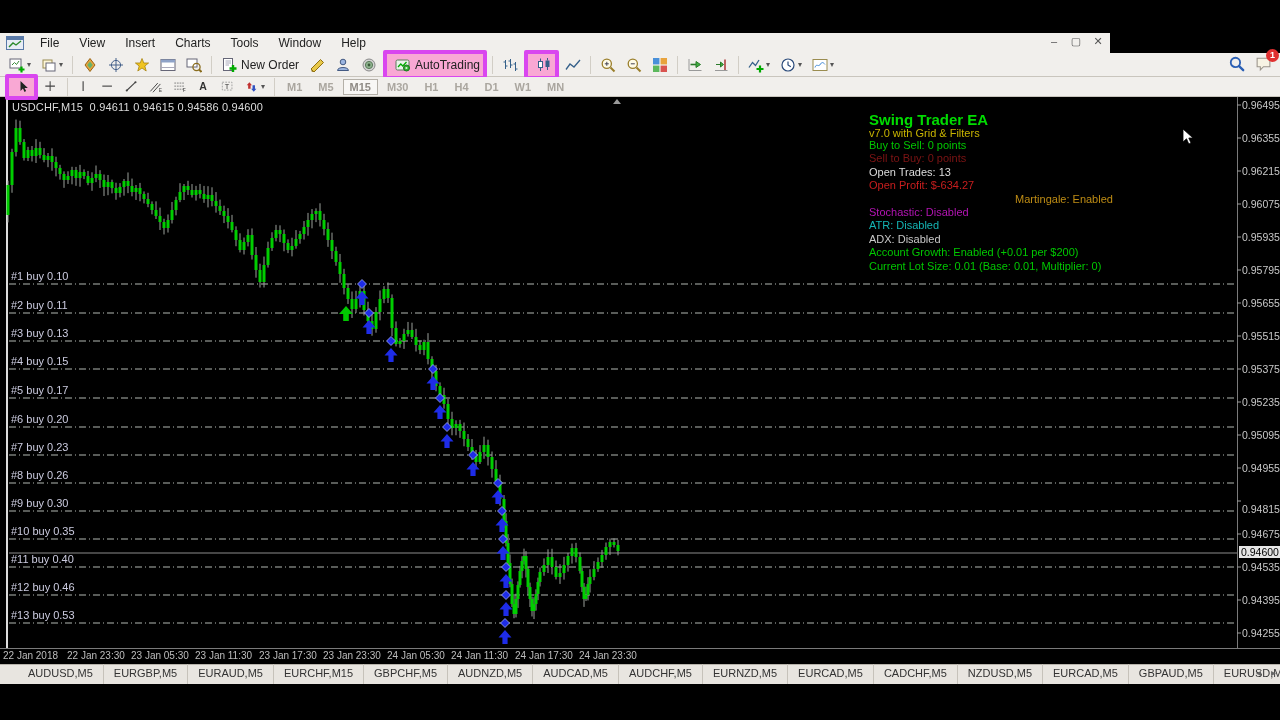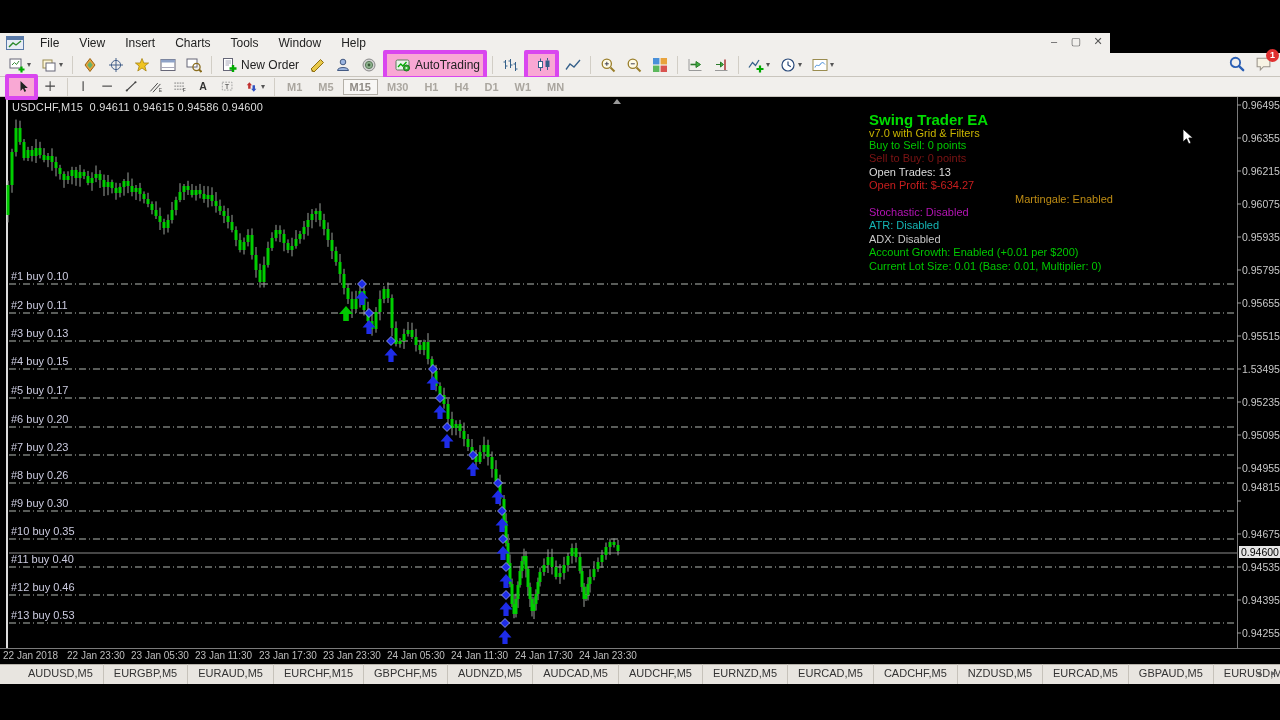--- a/index.html
+++ b/index.html
@@ -496,25 +496,25 @@
   </div>
 <div id="price-labels">
     <div class="px-label" style="top: 99px;">0.96495</div>
     <div class="px-label" style="top: 132px;">0.96355</div>
     <div class="px-label" style="top: 165px;">0.96215</div>
     <div class="px-label" style="top: 198px;">0.96075</div>
     <div class="px-label" style="top: 231px;">0.95935</div>
     <div class="px-label" style="top: 264px;">0.95795</div>
     <div class="px-label" style="top: 297px;">0.95655</div>
     <div class="px-label" style="top: 330px; text-align: right;">0.95515</div>
-    <div class="px-label" style="top: 363px;">1.53495</div>
+    <div class="px-label" style="top: 363px;">0.95375</div>
     <div class="px-label" style="top: 396px;">0.95235</div>
     <div class="px-label" style="top: 429px;">0.95095</div>
     <div class="px-label" style="top: 462px;">0.94955</div>
-    <div class="px-label" style="top: 481px;">0.94815</div>
+    <div class="px-label" style="top: 503px;">0.94815</div>
     <div class="px-label" style="top: 528px;">0.94675</div>
     <div class="px-label" style="top: 561px;">0.94535</div>
     <div class="px-label" style="top: 594px;">0.94395</div>
     <div class="px-label" style="top: 627px;">0.94255</div>
   </div>
 <div class="abs px-current" style="top: 546px;">0.94600</div>
 <div id="time-labels">
     <div class="t-label" style="left: 3px;">22 Jan 2018</div>
     <div class="t-label" style="left: 67px;">22 Jan 23:30</div>
     <div class="t-label" style="left: 131px;">23 Jan 05:30</div>

